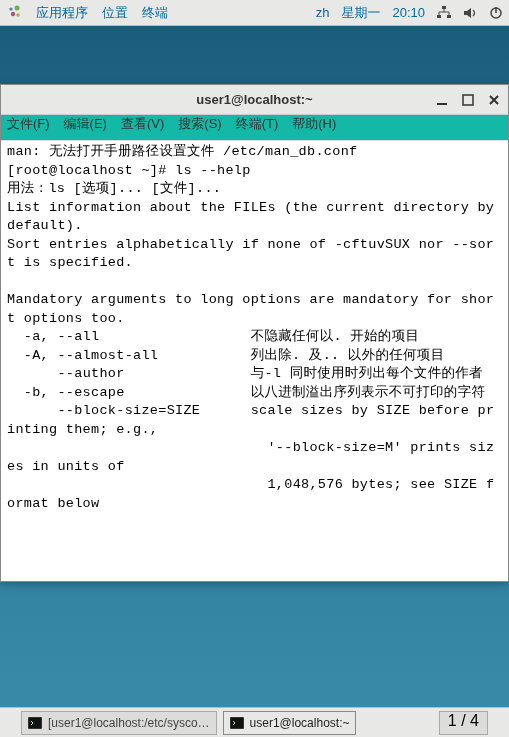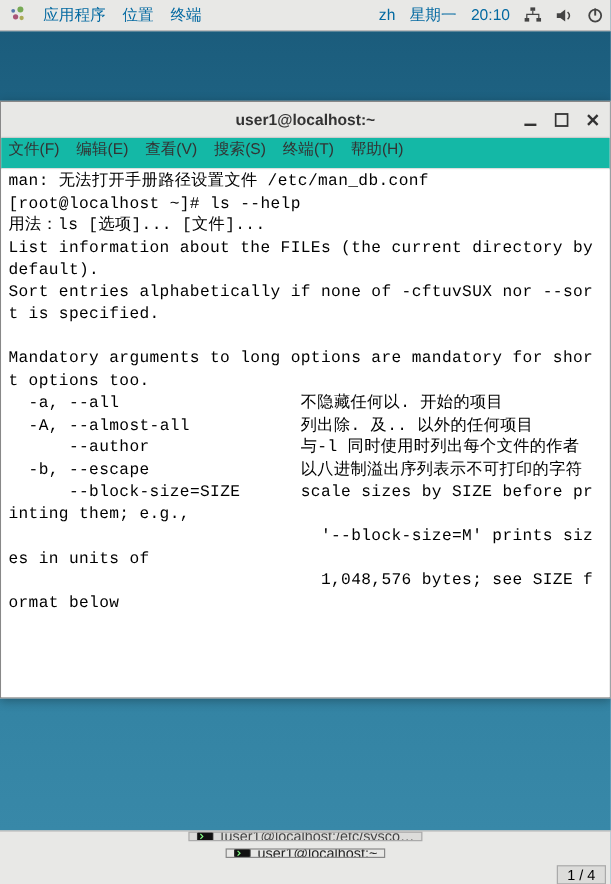--- a/index.html
+++ b/index.html
@@ -83,28 +83,27 @@
     line-height: 18.5px;
     padding: 2px 6px;
     height: 440px;
     white-space: pre-wrap;
     word-break: break-all;
     letter-spacing: 0.3px;
   }
   .taskbar {
     position: absolute;
     bottom: 0; left: 0; right: 0;
-    height: 45px;
+    height: 30px;
     background: #e8e8e6;
     border-top: 1px solid #bbb;
     display: flex;
     align-items: center;
-    padding: 0 4px;
+    padding: 0 21px;
     gap: 6px;
-    flex-direction: column;
   }
   .taskbar .task-btn {
     height: 24px;
     background: #dcdcda;
     border: 1px solid #aaa;
     display: flex;
     align-items: center;
     padding: 0 6px;
     gap: 6px;
     font-size: 12px;
@@ -121,22 +120,22 @@
     border-color: #888;
   }
   .taskbar .task-btn .task-icon { width: 14px; height: 14px; flex-shrink: 0; }
   .taskbar .ws {
     margin-left: auto;
     padding: 0 8px;
     background: #dcdcda;
     border: 1px solid #aaa;
     height: 24px;
     display: flex;
-    align-items: center;
-    font-size: 12px;
+    align-items: flex-start;
+    font-size: 16px;
   }
 </style>
 </head>
 <body>
 
 <div class="topbar">
   <span class="logo">
     <svg viewBox="0 0 16 16">
         <circle cx="11" cy="3" r="2.5" fill="#7a5"></circle>
         <circle cx="5" cy="4" r="1.6" fill="#57a"></circle>

